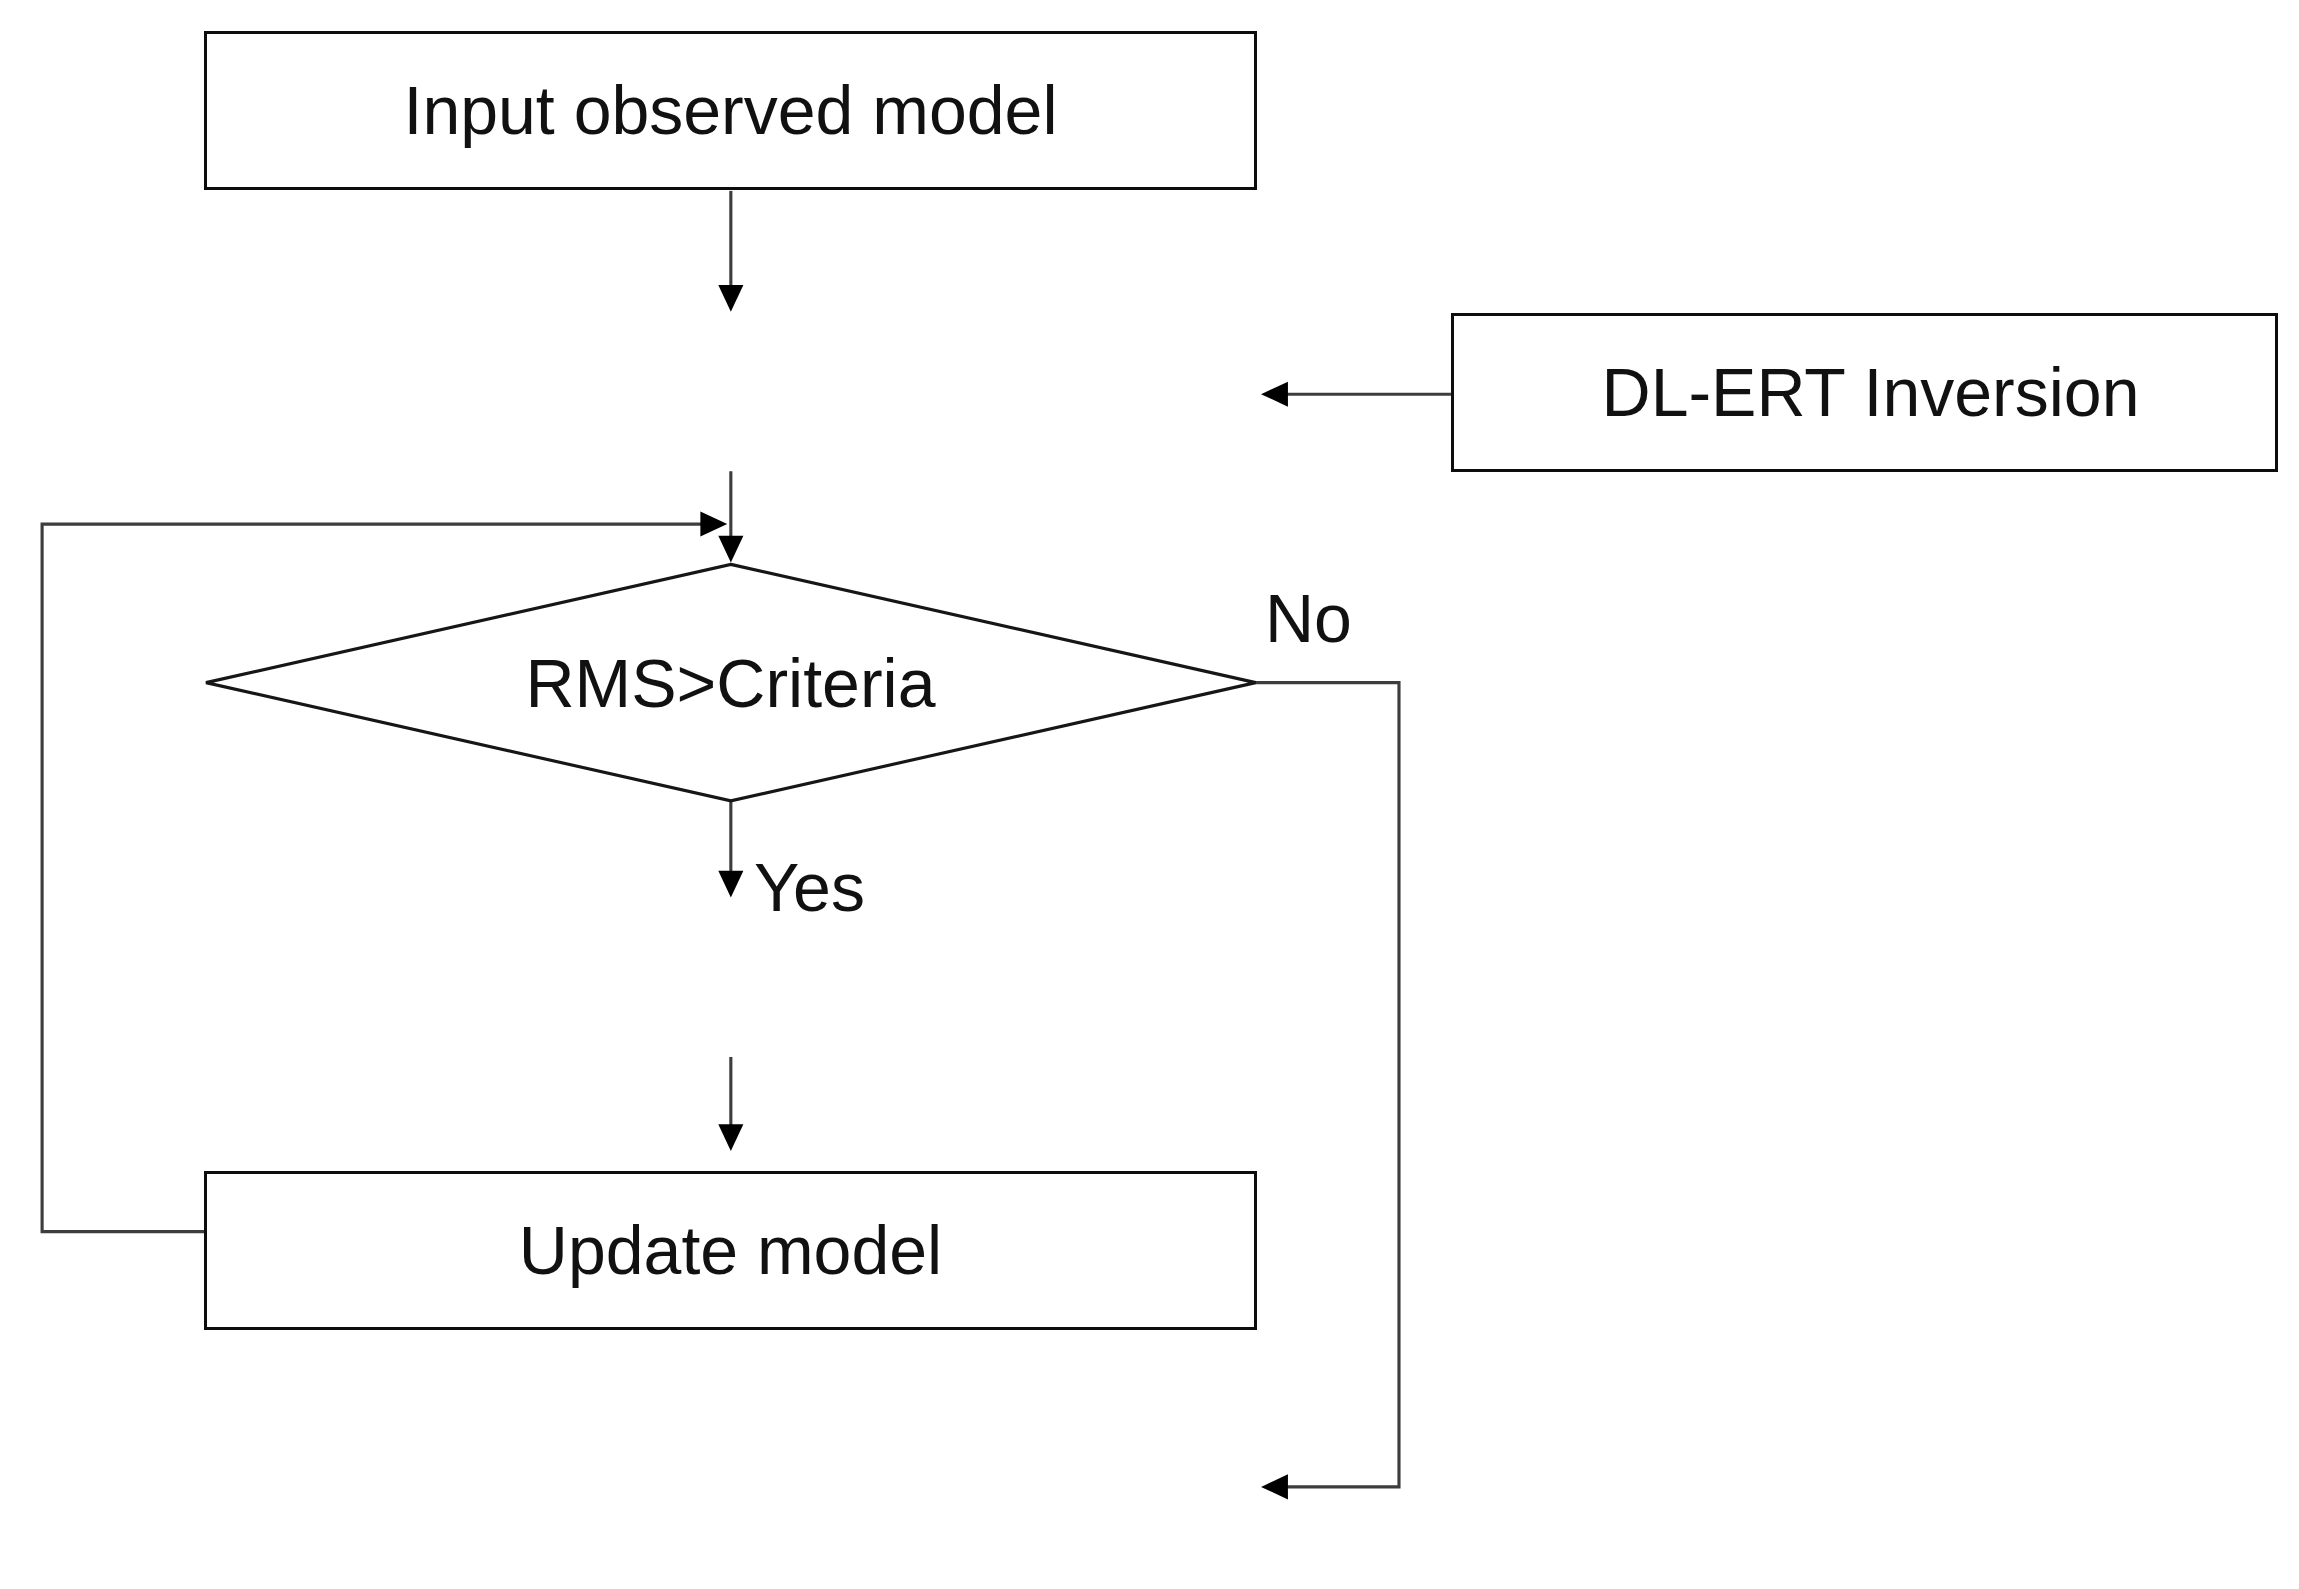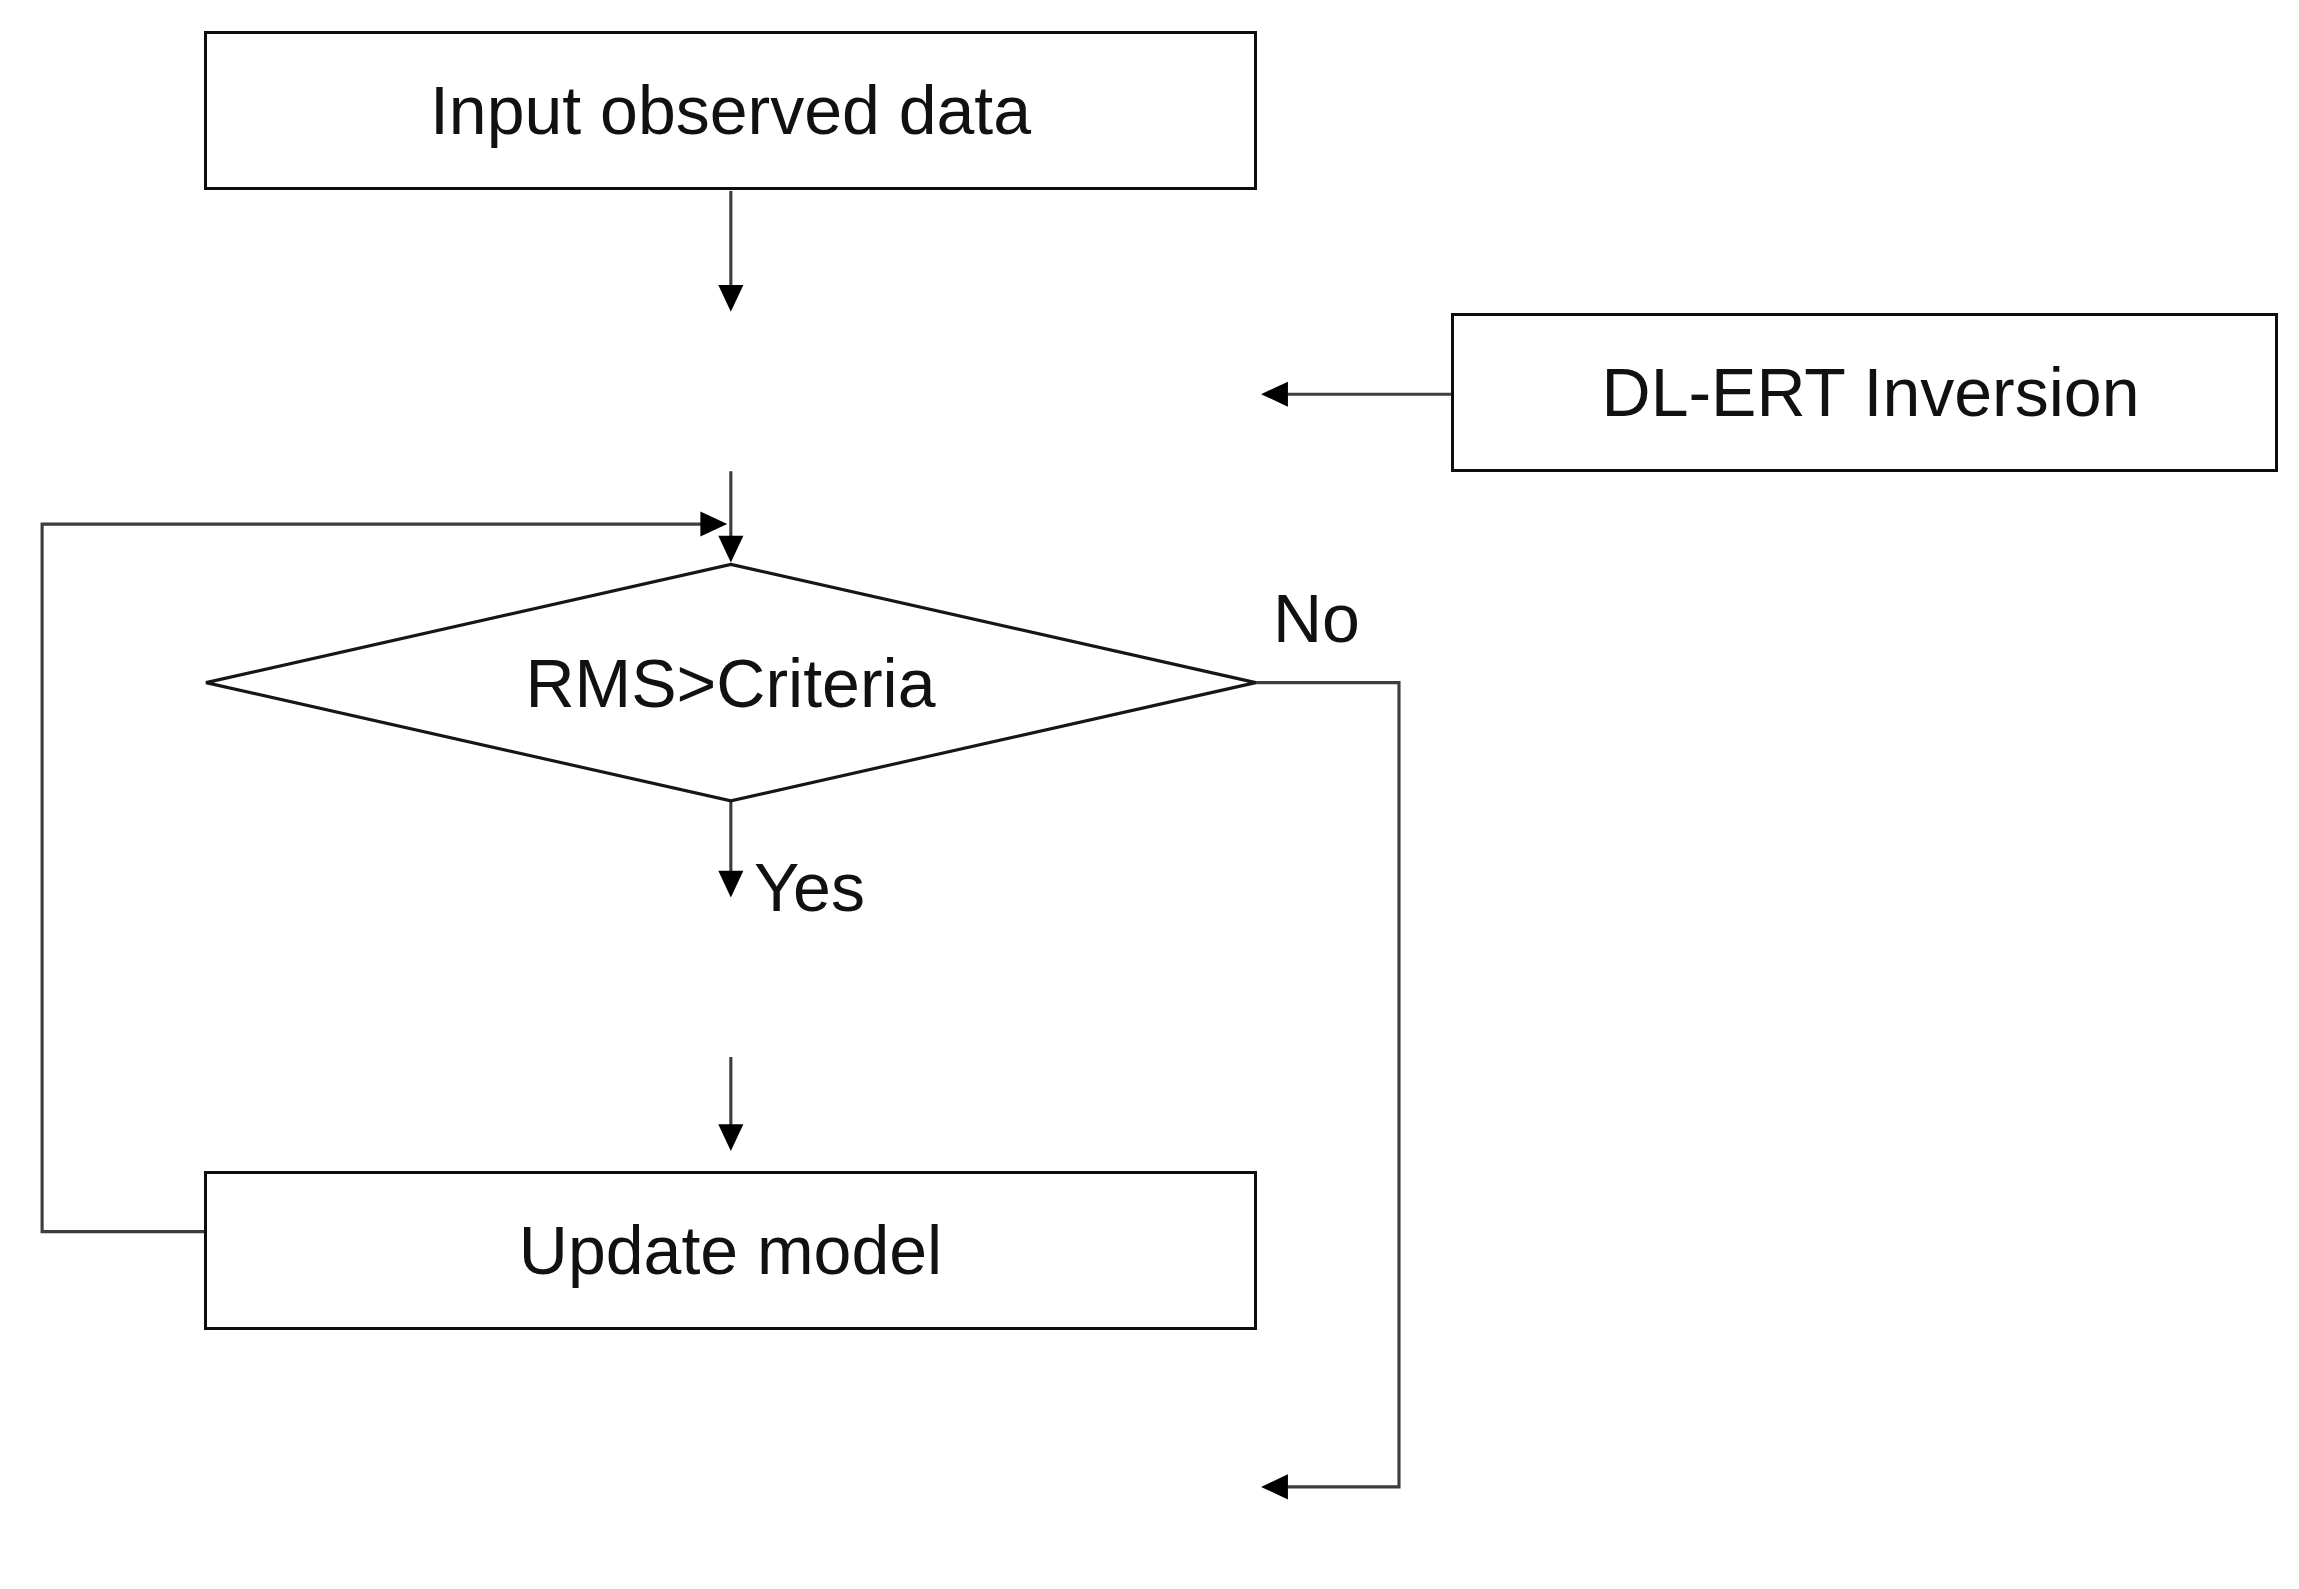--- a/index.html
+++ b/index.html
@@ -103,36 +103,36 @@
 
     <g>
       <polyline class="edge-line" points="1402,762 1562,762 1562,1660 1436,1660"></polyline>
       <polygon class="edge-head" points="1438,1646 1438,1674 1408,1660"></polygon>
     </g>
 
     <polygon class="diamond-shape" points="816,630 1402,762 816,894 230,762"></polygon>
   </svg>
 
   <div class="node" style="left:204px; top:31px; width:1053px; height:159px;">
-    <span>Input observed data</span>
+    <span>Input observed model</span>
   </div>
 
 
   <div class="node" style="left:1451px; top:313px; width:827px; height:159px;padding-left:12px;">
     <span>DL-ERT Inversion</span>
   </div>
 
   <div class="diamond-label" style="left:204px; top:573px; width:1053px; height:219px;text-align:center;">
     <span>RMS&gt;Criteria</span>
   </div>
 
 
   <div class="node" style="left:204px; top:1151px; width:1053px; height:159px;margin-top:20px;">
     <span>Update model</span>
   </div>
 
 
   <div class="edge-label" style="left:754px; top:853px;">Yes</div>
 
-  <div class="edge-label" style="left:1265px; top:584px;margin-left:8px;">No</div>
+  <div class="edge-label" style="left:1265px; top:584px;">No</div>
 
 </div>
 
 
 </body></html>

